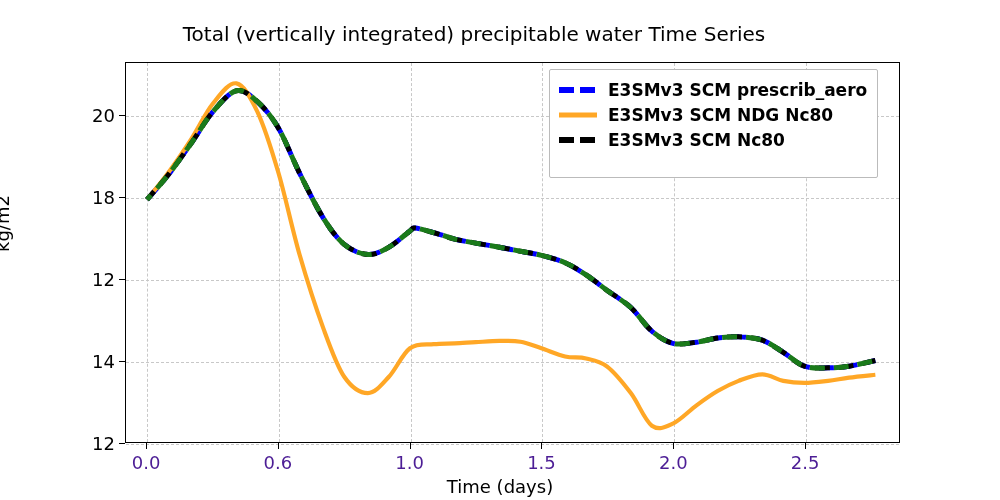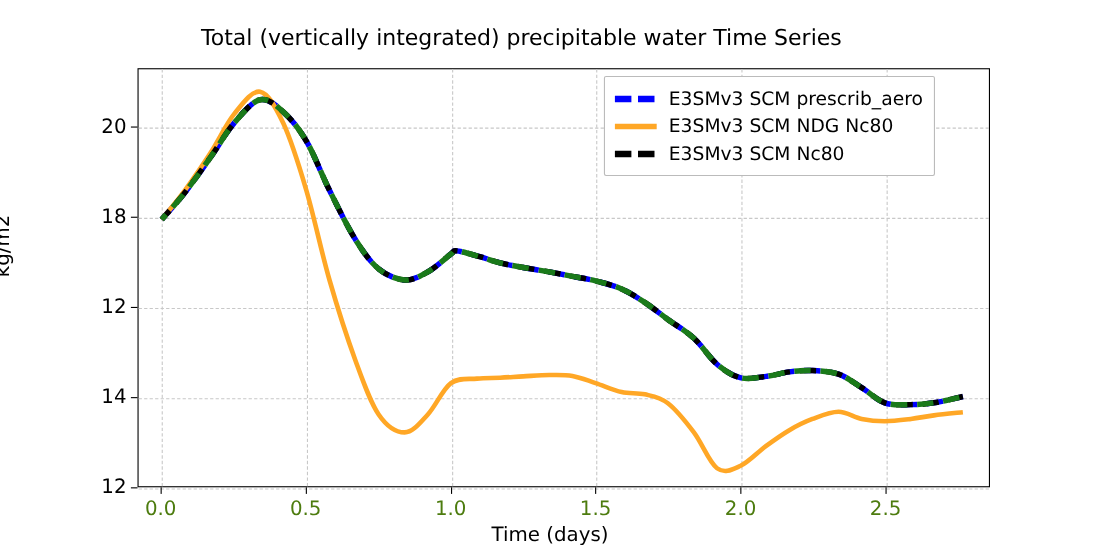--- a/index.html
+++ b/index.html
@@ -78,21 +78,21 @@
     height: 0;
     border-top: 1.3px solid #000000;
   }
   .xtick-label {
     position: absolute;
     top: 452px;
     width: 70px;
     margin-left: -35px;
     text-align: center;
     font-size: 18px;
-    color: #4d7c0f;
+    color: #4c1d95;
   }
   .xtick-mark {
     position: absolute;
     top: 443px;
     height: 6px;
     width: 0;
     border-left: 1.3px solid #000000;
   }
   #ylabel {
     position: absolute;
@@ -113,22 +113,23 @@
     font-size: 18px;
     color: #000000;
   }
   #legend {
     position: absolute;
     left: 549px;
     top: 69px;
     background: #ffffff;
     border: 1px solid #bbbbbb;
     border-radius: 2px;
-    padding: 7px 10px 7px 8px;
+    padding: 7px 10px 25px 8px;
     box-sizing: border-box;
+    font-weight: bold;
   }
   .legend-row {
     display: flex;
     align-items: center;
     height: 25px;
   }
   .legend-swatch {
     width: 40px;
     height: 16px;
     margin-right: 10px;
@@ -180,21 +181,21 @@
       <div class="ytick-label" style="top: 279.129px; left: 69px; right: auto;">12</div>
       <div class="ytick-mark" style="top: 279.129px; left: 119px;"></div>
       <div class="ytick-label" style="top: 197.194px; left: 69px; right: auto;">18</div>
       <div class="ytick-mark" style="top: 197.194px; left: 119px;"></div>
       <div class="ytick-label" style="top: 115.258px; left: 69px; right: auto;">20</div>
       <div class="ytick-mark" style="top: 115.258px; left: 119px;"></div>
     </div>
   <div id="x-axis">
       <div class="xtick-label" style="left: 146.088px;">0.0</div>
       <div class="xtick-mark" style="left: 146.088px;"></div>
-      <div class="xtick-label" style="left: 277.891px;">0.5</div>
+      <div class="xtick-label" style="left: 277.891px;">0.6</div>
       <div class="xtick-mark" style="left: 277.891px;"></div>
       <div class="xtick-label" style="left: 409.694px;">1.0</div>
       <div class="xtick-mark" style="left: 409.694px;"></div>
       <div class="xtick-label" style="left: 541.497px;">1.5</div>
       <div class="xtick-mark" style="left: 541.497px;"></div>
       <div class="xtick-label" style="left: 673.299px;">2.0</div>
       <div class="xtick-mark" style="left: 673.299px;"></div>
       <div class="xtick-label" style="left: 805.102px;">2.5</div>
       <div class="xtick-mark" style="left: 805.102px;"></div>
     </div>

